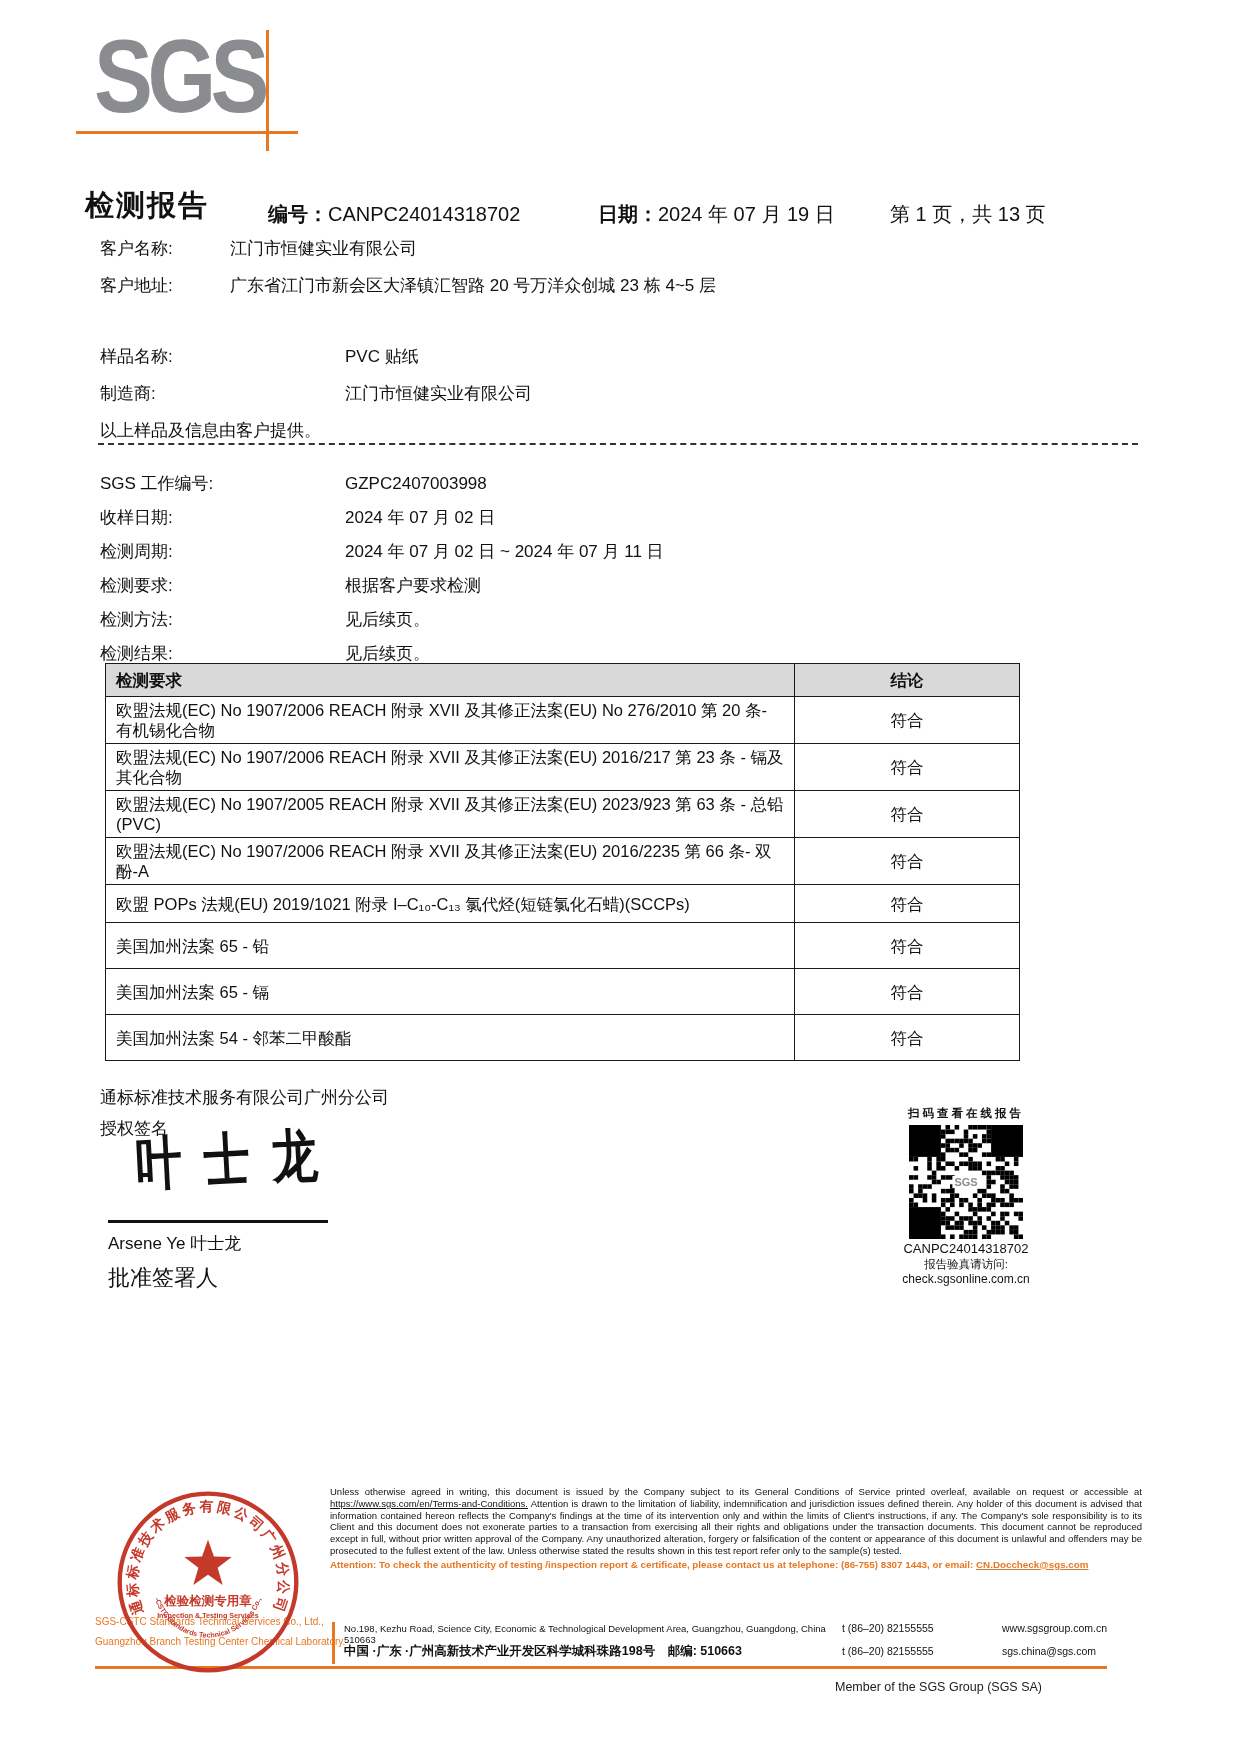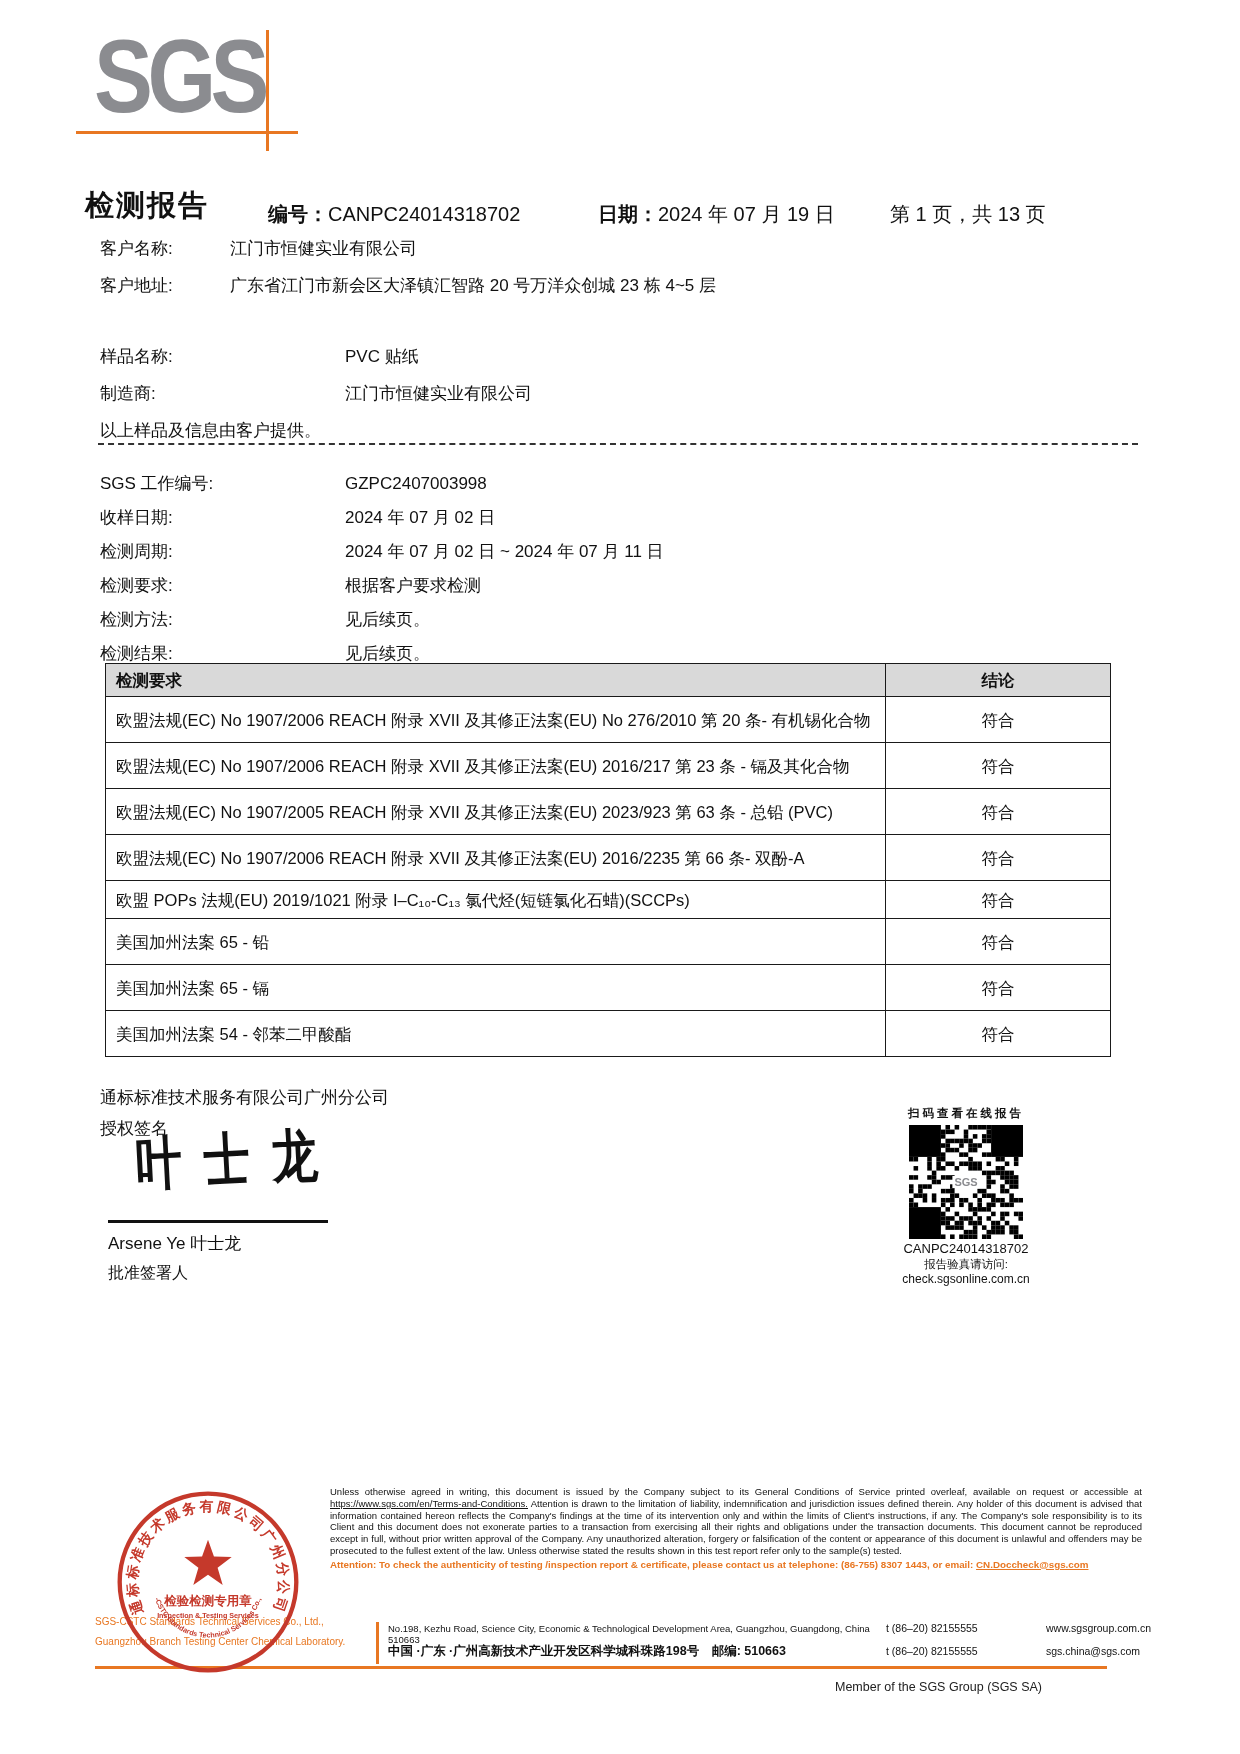--- a/index.html
+++ b/index.html
@@ -30,37 +30,37 @@
   .client-block .lbl { width:130px; }
   .sample-block { position:absolute; left:100px; top:345px; }
   .sample-block .kv-row { margin-bottom:14px; }
   .sample-block .lbl { width:245px; }
   .dashed-sep { position:absolute; left:98px; top:443px; width:1040px; border-top:2px dashed #333; }
   .job-block { position:absolute; left:100px; top:472px; }
   .job-block .kv-row { margin-bottom:11px; }
   .job-block .lbl { width:245px; }
 
   
-  .results { position:absolute; left:105px; top:663px; width:1006px; border-collapse:collapse; table-layout:fixed; }
+  .results { position:absolute; left:105px; top:663px; width:915px; border-collapse:collapse; table-layout:fixed; }
   .results th, .results td { border:1.5px solid #1a1a1a; font-size:16.5px; line-height:20px; }
   .results th { background:#d9d9d9; text-align:left; padding:5px 10px; font-weight:700; height:33px; }
   .results th.concl, .results td.concl { text-align:center; width:225px; }
   .results td.req { padding:3px 10px; }
   .results tr.h46 td { height:46px; }
   .results tr.h38 td { height:38px; }
 
   
   .sign-company { position:absolute; left:100px; top:1086px; font-size:17px; }
   .sign-label { position:absolute; left:100px; top:1117px; font-size:17px; }
   .signature-script { position:absolute; left:138px; top:1142px; font-size:46px; font-weight:900;
                       font-family:"DejaVu Serif",serif; letter-spacing:22px; white-space:nowrap;
                       transform:rotate(-3deg) scaleY(1.25); transform-origin:left bottom; }
   .sig-line { position:absolute; left:108px; top:1220px; width:220px; height:3px; background:#111; }
   .signer-name { position:absolute; left:108px; top:1232px; font-size:17px; }
-  .signer-title { position:absolute; left:108px; top:1263px; font-size:16px; }
+  .signer-title { position:absolute; left:108px; top:1263px; font-size:22px; }
 
   
   .qr-panel { position:absolute; left:890px; top:1106px; width:152px; text-align:center; }
   .qr-caption { font-size:11.5px; letter-spacing:3px; font-weight:600; white-space:nowrap; }
   .qr-wrap { position:relative; width:114px; height:114px; margin:4px auto 2px auto; }
   .qr-wrap svg { width:114px; height:114px; display:block; }
   .qr-wrap svg rect { fill:#000; }
   .qr-center { position:absolute; left:50%; top:50%; transform:translate(-50%,-50%);
                background:#fff; padding:0 2px; font-size:11px; font-weight:700; color:#8b8c90; }
   .qr-no { font-size:13px; margin-top:1px; }
@@ -70,21 +70,21 @@
   
   .behind-text { position:absolute; left:95px; top:1612px; width:245px; font-size:10px;
                  line-height:20px; color:#e87722; white-space:nowrap; z-index:0; }
   .stamp { position:absolute; left:112px; top:1486px; width:192px; height:192px; z-index:1; }
   .legal { position:absolute; left:330px; top:1486px; width:812px; font-size:9.5px;
            line-height:11.8px; text-align:justify; color:#111; }
   .legal .link { text-decoration:underline; }
   .legal-attn { margin-top:2px; color:#e87722; font-weight:700; font-size:9.8px; line-height:12px; }
   .legal-attn .link { text-decoration:underline; }
   .addr-block { position:absolute; left:332px; top:1622px; width:810px;
-                border-left:3px solid #e87722; padding-left:9px;margin-left:44px; }
+                border-left:3px solid #e87722; padding-left:9px; }
   .addr-row { display:flex; align-items:baseline; height:21px; }
   .addr-main { flex:1; font-size:9.5px; color:#111; }
   .addr-main.cn { font-size:12.5px; font-weight:700; }
   .addr-tel { width:160px; font-size:10.5px; }
   .addr-net { width:140px; font-size:10.5px; }
   .footer-rule { position:absolute; left:95px; top:1666px; width:1012px; height:2.5px; background:#e87722; }
   .member-line { position:absolute; left:835px; top:1680px; font-size:12.5px; color:#222; }
 </style>
 </head>
 <body>

